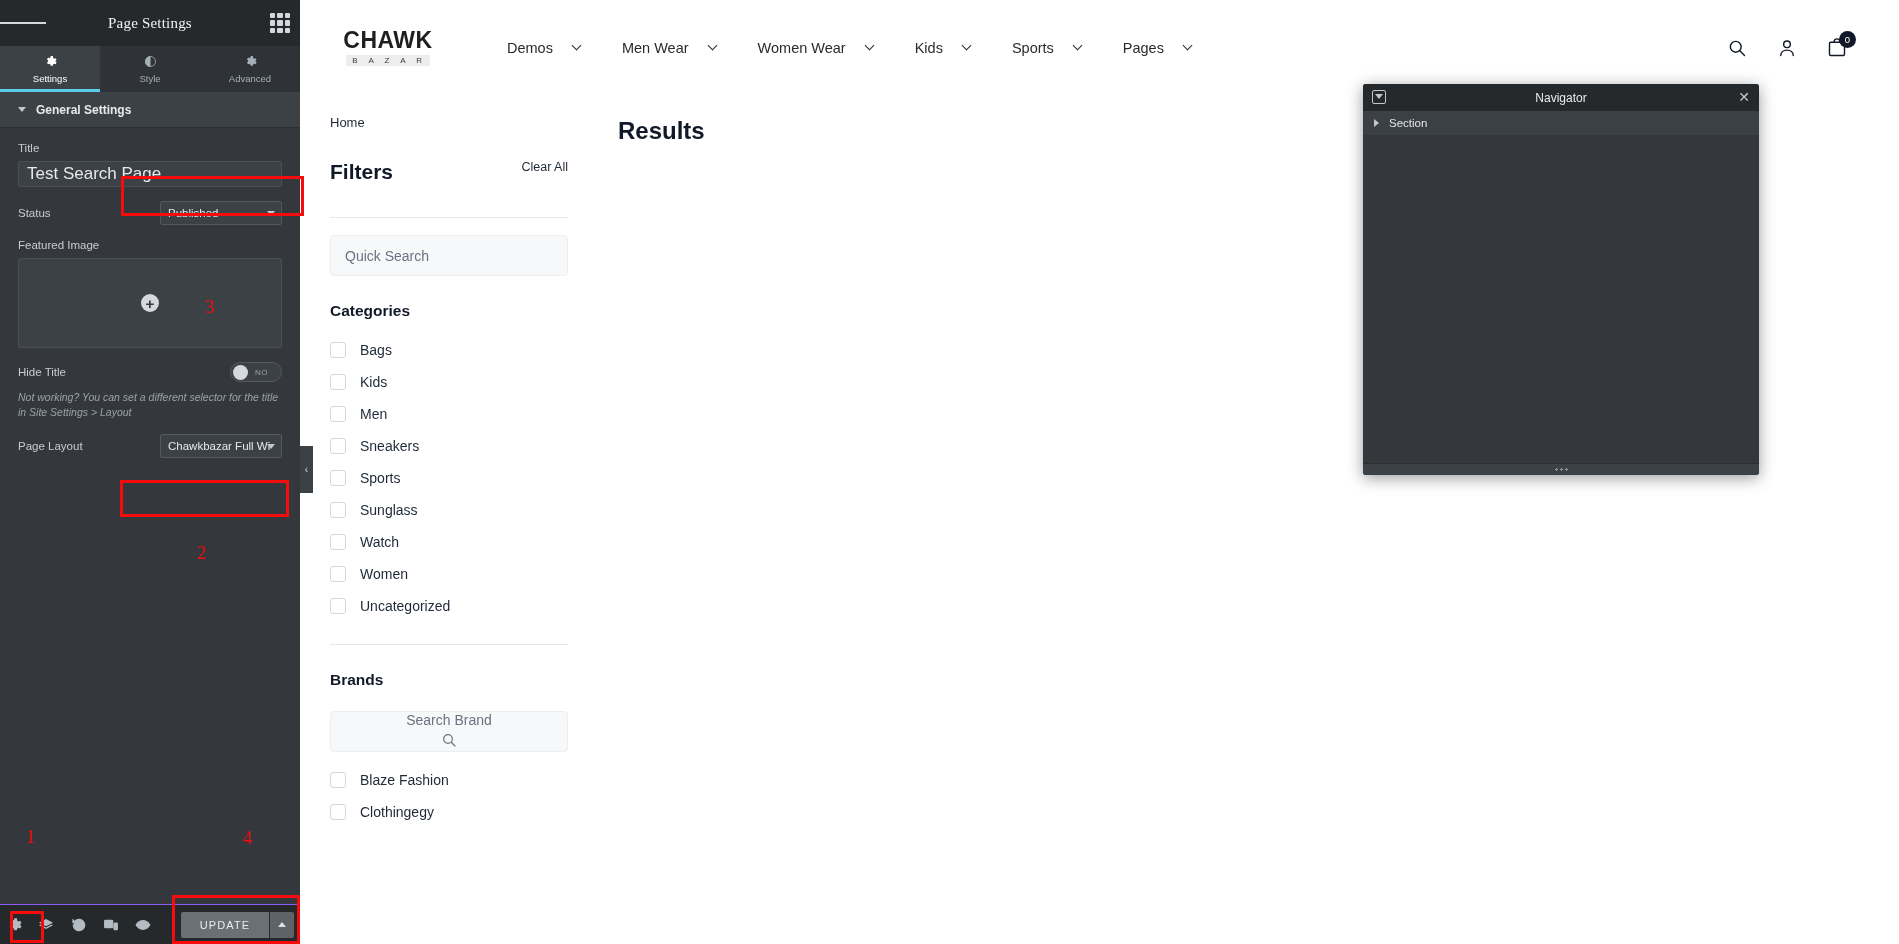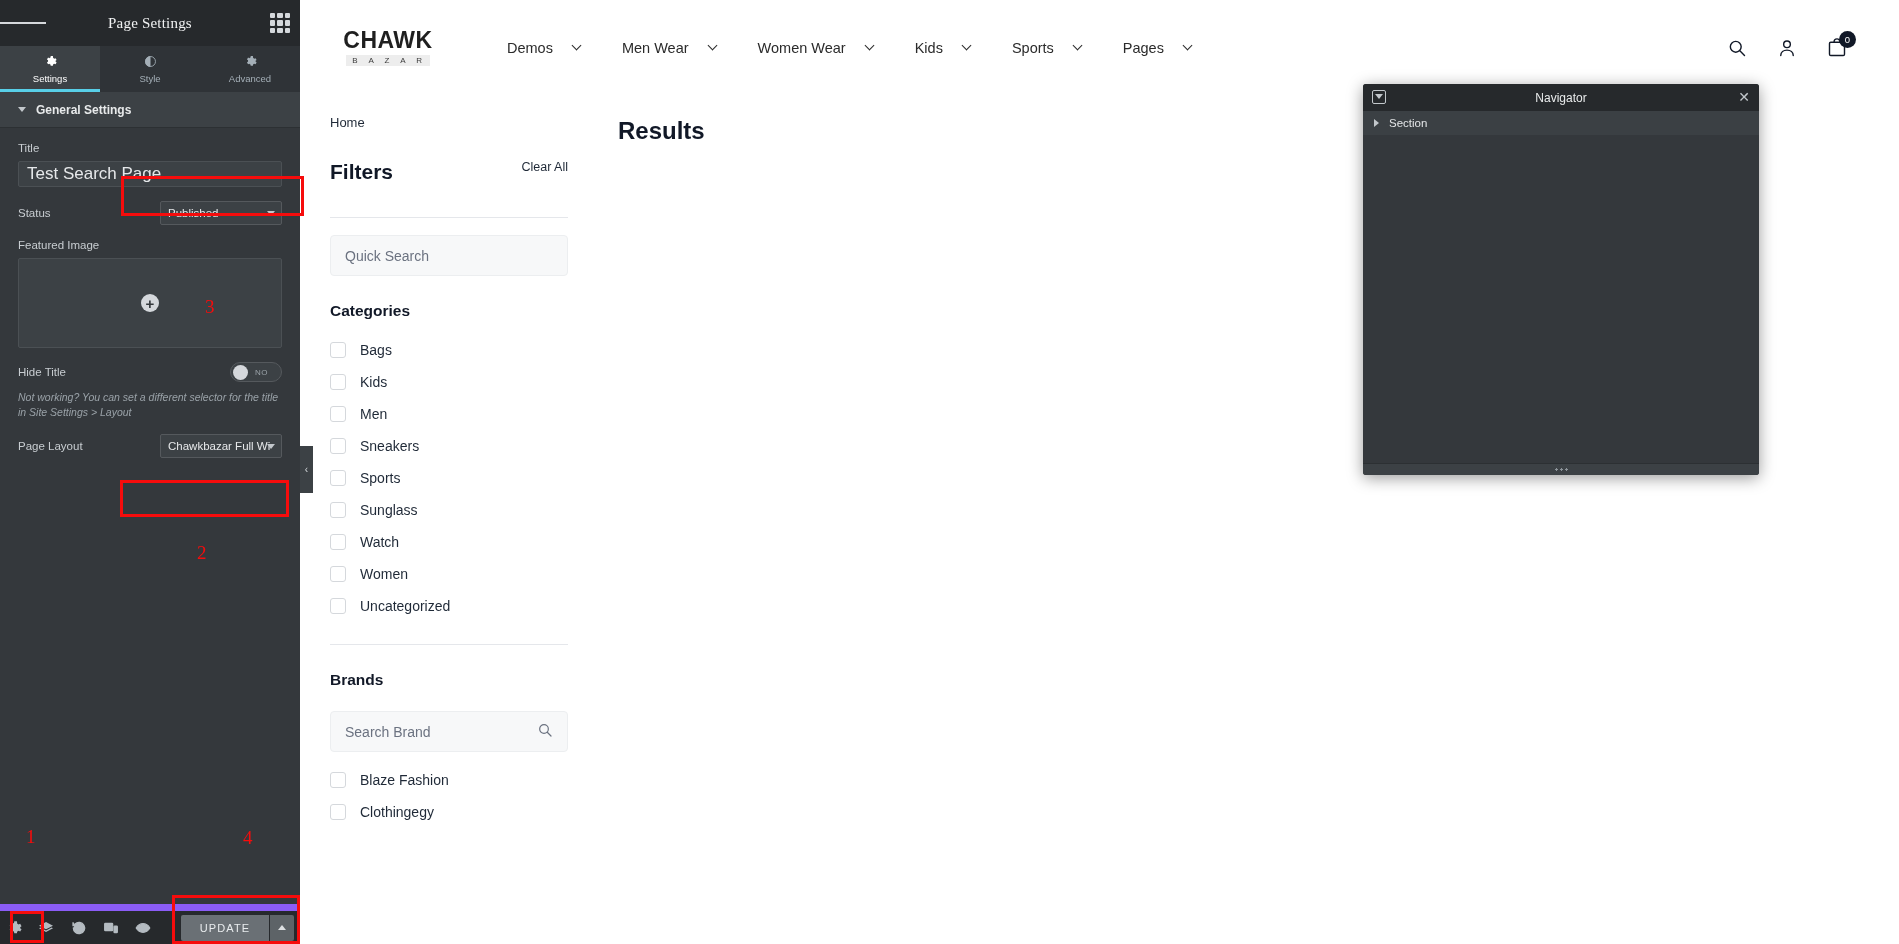--- a/index.html
+++ b/index.html
@@ -73,21 +73,21 @@
   }
   .switch { display:flex; align-items:center; width:52px; height:20px; background:#3c4145;
     border:1px solid #55595d; border-radius:10px; position:relative; cursor:pointer; }
   .switch .knob { width:15px; height:15px; border-radius:50%; background:#d5d8dc; margin-left:2px; }
   .switch .txt { font-size:8px; color:#9aa2a8; margin-left:7px; letter-spacing:.5px; }
   .hint { font-size:10.5px; font-style:italic; color:#9aa2a8; line-height:1.45; margin:-6px 0 14px 0; }
 
   .panel-fill { flex:1; background:#34383c; position:relative; }
   .panel-footer {
     height:40px; background:#26292c; display:flex; align-items:center; gap:16px; padding:0 6px;
-    flex:0 0 40px; border-top:7px solid #8b5cf6;
+    flex:0 0 40px; border-top:1px solid #8b5cf6;
   }
   .fbtn { width:38px; height:40px; display:flex; align-items:center; justify-content:center; cursor:pointer; color:#b4bbc1; }
   .fbtn svg { width:16px; height:16px; fill:currentColor; }
   .update-wrap { display:flex; margin-left:14px; }
   .update-btn {
     background:#6a7075; color:#e9ecee; border:none; font-size:11px; letter-spacing:1.1px;
     width:88px; height:26px; border-radius:2px 0 0 2px; cursor:pointer; font-family:"Liberation Sans",sans-serif;
   }
   .update-arrow {
     background:#5d6367; width:24px; height:26px; border-radius:0 2px 2px 0; margin-left:1px;
@@ -127,21 +127,21 @@
     margin-top:17px; width:238px; height:41px; background:#f7f8f9; border:1px solid #eceef0; border-radius:4px;
     display:flex; align-items:center; padding:0 14px; font-size:14px; color:#6b7280; cursor:text;
   }
   .grp-title { font-size:15.5px; font-weight:bold; color:#111827; margin:26px 0 14px 0; }
   .chk-row { display:flex; align-items:center; gap:14px; height:32px; cursor:pointer; }
   .chk { width:16px; height:16px; border:1px solid #d5d8dc; border-radius:3px; background:#fff; flex:0 0 16px; }
   .chk-lbl { font-size:14px; color:#1f2937; }
   .hr2 { border-top:1px solid #e5e7eb; margin:22px 0 0 0; width:238px; }
   .brand-search {
     margin-top:22px; width:238px; height:41px; background:#f7f8f9; border:1px solid #eceef0; border-radius:4px;
-    display:flex; align-items:center; justify-content:space-between; padding:0 14px; font-size:14px; color:#6b7280; cursor:text;
+    display:flex; align-items:center; justify-content:space-between; padding:0 14px; font-size:14px; color:#6b7280; cursor:text;flex-direction:column;
   }
 
   .results { flex:1; padding:22px 0 0 50px; }
   .results-title { font-size:24px; font-weight:bold; color:#111827; margin-bottom:28px; }
   .notice {
     background:#141b2d; color:#fff; border-radius:5px; height:44px; display:flex; align-items:center;
     padding:0 14px; font-size:15px; margin-right:0; width:1239px;
   }
 
   

